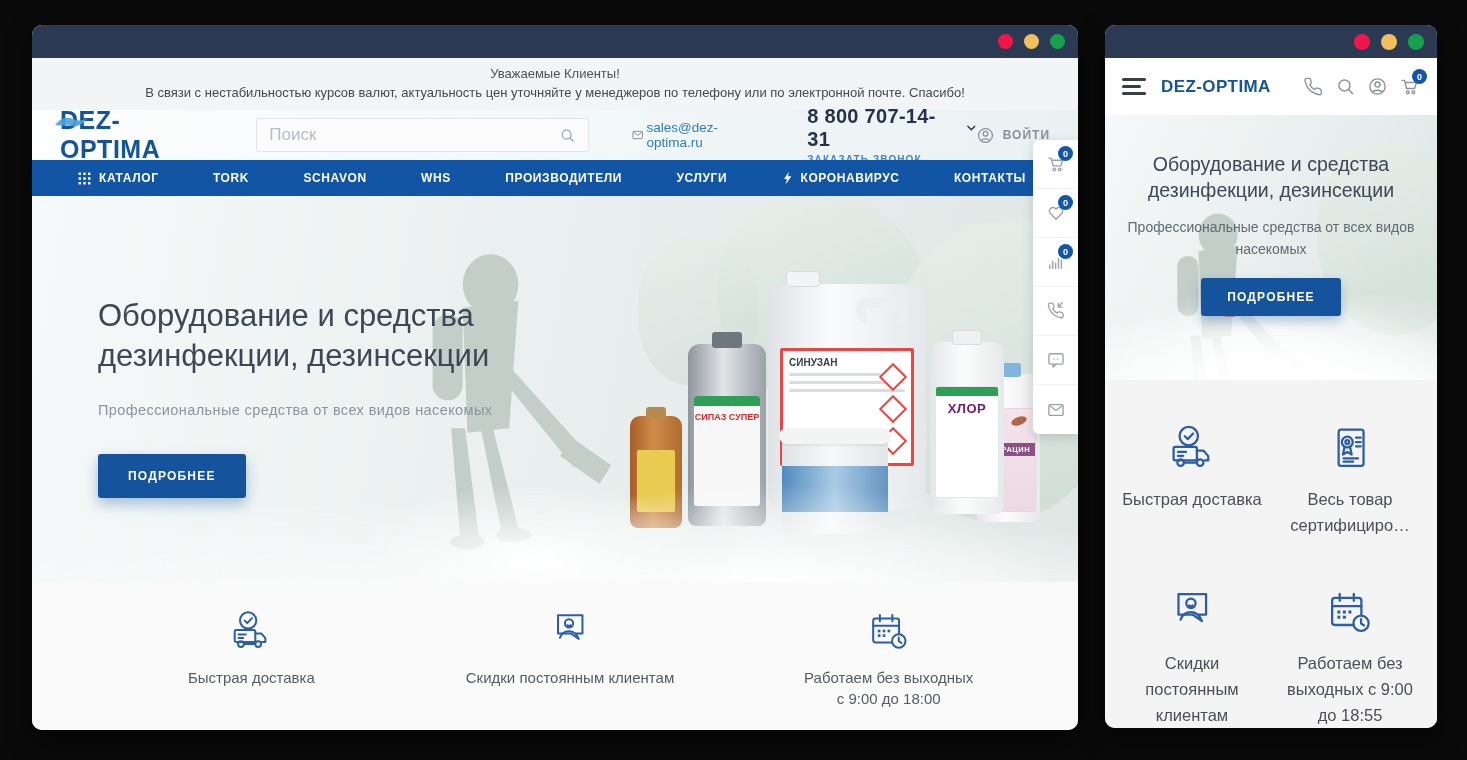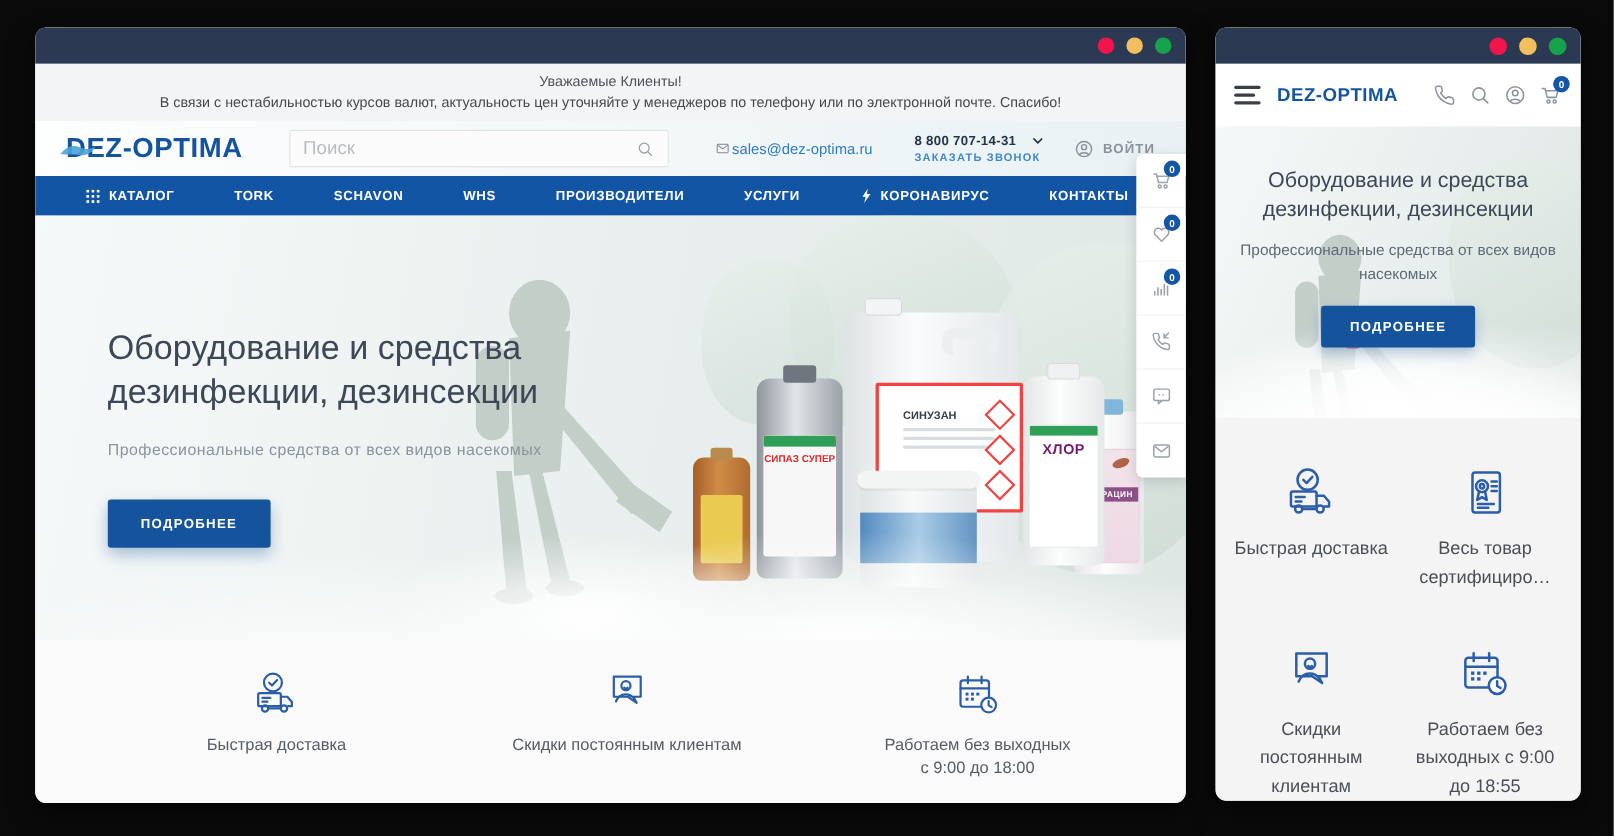--- a/index.html
+++ b/index.html
@@ -33,21 +33,21 @@
   .logo-wave { position:absolute; left:-6px; top:9px; }
   .search { margin-left:42px; width:345px; height:34px; background:#fbfbfb; border:1px solid #e2e4e6;
             border-radius:2px; display:flex; align-items:center; padding:0 12px; }
   .search input { flex:1; border:none; outline:none; background:transparent; font-size:17px; color:#555;
                   font-family:"Liberation Sans", sans-serif; }
   .search input::placeholder { color:#b8bcc1; }
   .search .ic { width:17px; height:17px; color:#9aa0a7; }
   .email { margin-left:42px; display:flex; align-items:center; gap:2px; color:#2f7cc0; font-size:13.5px; cursor:pointer; }
   .email .ic { width:14px; height:14px; color:#7f8893; }
   .phoneblk { margin-left:38px; }
-  .phone { font-size:12px; font-weight:800; color:#263249; letter-spacing:.3px; display:flex; align-items:center; gap:15px; cursor:pointer; }
+  .phone { font-size:20px; font-weight:800; color:#263249; letter-spacing:.3px; display:flex; align-items:center; gap:15px; cursor:pointer; }
   .phone .ic { width:9px; height:6px; color:#263249; }
   .callback { margin-top:3px; font-size:10px; font-weight:700; letter-spacing:1.1px; color:#4486c5; cursor:pointer; }
   .login { margin-left:auto; display:flex; align-items:center; gap:8px; color:#8b919b;
            font-size:12px; font-weight:700; letter-spacing:1px; cursor:pointer; }
   .login .ic { width:19px; height:19px; color:#8b919b; }
 
   
   .nav { flex:none; height:36px; background:#1355a5; display:flex; align-items:center;
          justify-content:space-between; padding:0 52px 0 46px; }
   .nav-item { display:flex; align-items:center; gap:8px; color:#fff; font-size:12px; font-weight:700;
@@ -87,22 +87,22 @@
               background:linear-gradient(90deg,#8e959b,#e2e5e8 45%,#9aa1a7); }
   .p-silver .cap { position:absolute; top:-12px; left:24px; width:30px; height:16px; background:#6f767d; border-radius:3px; }
   .p-silver .lbl { position:absolute; left:6px; top:52px; width:66px; height:110px; background:#f6f7f6; border-radius:3px; overflow:hidden; }
   .p-silver .lbl .strip { height:10px; background:#2f9e57; }
   .p-silver .lbl .nm { display:block; margin-top:6px; text-align:center; font-size:9px; font-weight:800; color:#d62a2a; }
   .p-canister { left:138px; bottom:24px; width:158px; height:226px; border-radius:12px;
                 background:linear-gradient(90deg,#dfe3e5,#fafbfc 40%,#e4e8ea); z-index:1; }
   .p-canister .cap { position:absolute; top:-13px; left:18px; width:34px; height:16px; background:#f2f4f5; border:1px solid #d7dbdd; border-radius:4px; }
   .p-canister .handle { position:absolute; top:14px; right:18px; width:52px; height:26px; border-radius:12px;
                         border:10px solid #eceff0; border-bottom:none; }
-  .p-canister .lbl { position:absolute; left:28px; top:64px; width:134px; height:118px; background:#fff;
-                     border:3px solid #e44; border-radius:2px; padding:22px; }
+  .p-canister .lbl { position:absolute; left:12px; top:64px; width:134px; height:118px; background:#fff;
+                     border:3px solid #e44; border-radius:2px; padding:6px; }
   .p-canister .nm { display:block; text-align:left; font-size:10px; font-weight:800; color:#37404a; }
   .p-canister .bar { height:3px; background:#d9dde0; margin-top:5px; border-radius:2px; }
   .diamond { position:absolute; right:8px; width:20px; height:20px; border:2.5px solid #e44; transform:rotate(45deg); background:#fff; }
   .d1 { top:16px; } .d2 { top:48px; } .d3 { top:80px; }
   .p-tub { left:152px; bottom:0; width:106px; height:98px; border-radius:8px 8px 10px 10px;
            background:linear-gradient(90deg,#dfe3e4,#f7f9f9 45%,#e2e6e7); z-index:5; }
   .p-tub .lid { position:absolute; top:-8px; left:-3px; width:112px; height:16px; background:#f3f5f5; border-radius:8px; box-shadow:0 2px 2px rgba(0,0,0,.06); }
   .p-tub .band { position:absolute; left:0; top:30px; width:100%; height:46px;
                  background:linear-gradient(90deg,#3a7ab8,#9cc4e2 50%,#4e86bd); opacity:.85; }
   .p-hlor { left:300px; bottom:20px; width:74px; height:172px; border-radius:12px 12px 8px 8px;

